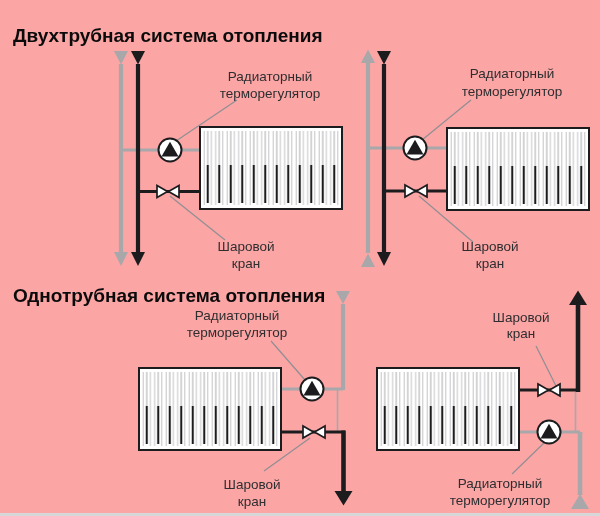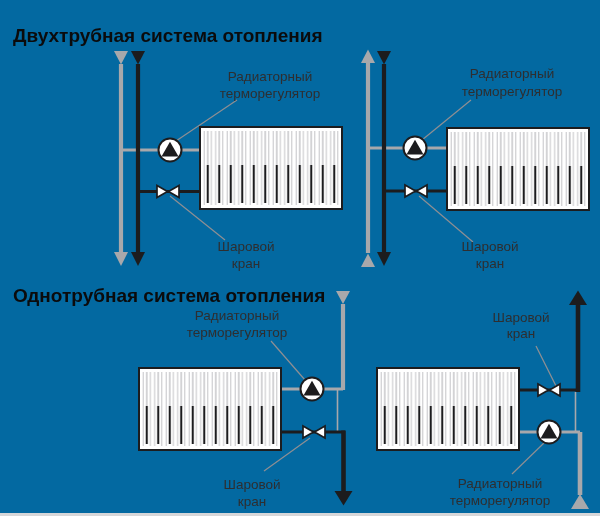--- a/index.html
+++ b/index.html
@@ -1,16 +1,16 @@
 <!DOCTYPE html>
 <html><head>
 <meta charset="utf-8">
 <style>
   html,body{margin:0;padding:0;background:#ffffff;}
-  .canvas{position:relative;width:600px;height:516px;background:#0369a1;overflow:hidden;}
+  .canvas{position:relative;width:600px;height:516px;background:#fca5a5;overflow:hidden;}
   svg{display:block;}
   .title{font-family:"Liberation Sans",sans-serif;font-weight:bold;font-size:19px;fill:#0b0b0c;}
   .lbl{font-family:"Liberation Sans",sans-serif;font-size:13.5px;fill:#2e2e30;}
   .gline{stroke:#a8a8ab;fill:none;}
   .bline{stroke:#1c1c1e;fill:none;}
   .gfill{fill:#a8a8ab;stroke:none;}
   .bfill{fill:#1c1c1e;stroke:none;}
   .pointer{stroke:#8f8f93;stroke-width:1.2;fill:none;}
 </style>
 </head>

